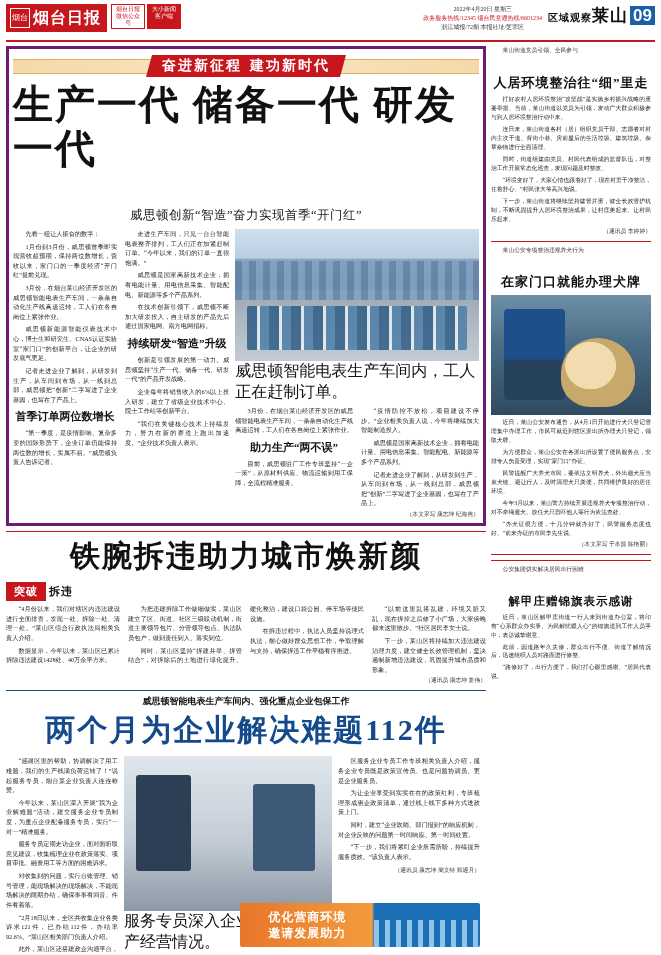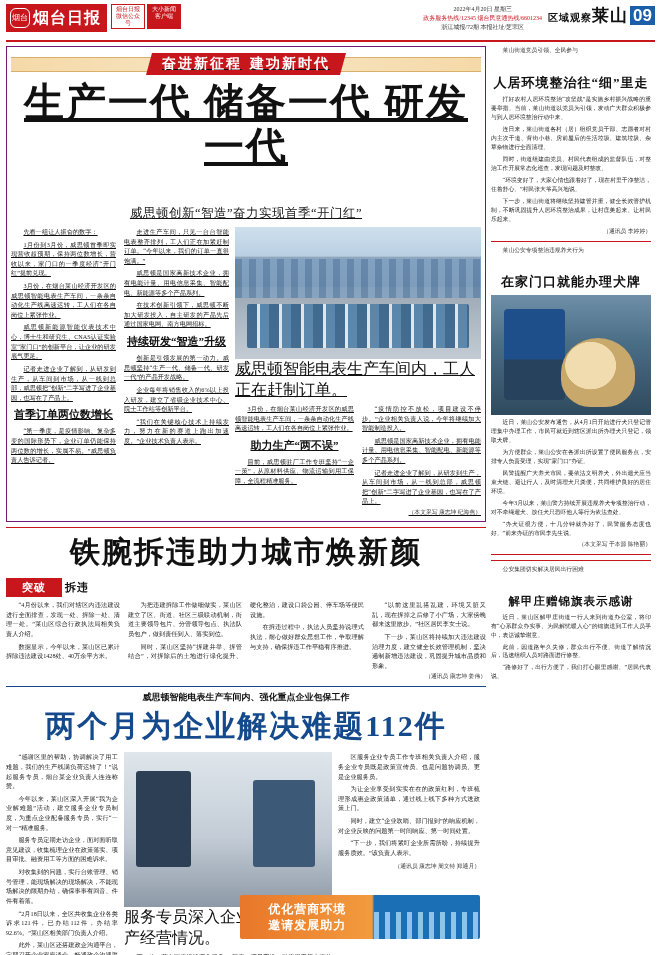--- a/index.html
+++ b/index.html
@@ -14,21 +14,21 @@
   }
   .page { width:661px; height:955px; position:relative; padding:4px 6px; }
 
   
   .masthead { display:flex; align-items:flex-start; height:34px; position:relative; }
   .logo-box {
     background:#c8161d; color:#fff; padding:3px 6px 3px 4px;
     display:flex; align-items:center; height:28px;
   }
   .logo-seal {
-    width:20px;height:20px;border:1px solid #fff;border-radius:6px;
+    width:20px;height:20px;border:1px solid #fff;border-radius:0;
     display:flex;align-items:center;justify-content:center;
     font-size:8px;line-height:1;margin-right:3px;
   }
   .logo-text { font-size:16px; font-weight:bold; letter-spacing:1px; white-space:nowrap;}
   .mast-badges { display:flex; gap:2px; margin-left:4px; font-size:6px; }
   .badge-cell {
     border:1px solid #c8161d; color:#c8161d; padding:1px 2px; line-height:1.15;
     text-align:center; width:34px;
   }
   .badge-cell.red { background:#c8161d; color:#fff; border-color:#c8161d;}
@@ -66,21 +66,21 @@
   }
   .banner-text {
     position:relative; background:#c8161d; color:#fff; font-weight:bold;
     font-size:14px; padding:2px 12px; letter-spacing:2px;
     clip-path: polygon(6px 0,100% 0,calc(100% - 6px) 100%,0 100%);
   }
   .banner-text span { margin:0 4px; }
 
   
   .hl-main {
-    font-size:40px; font-weight:bold; text-align:center; letter-spacing:2px;
+    font-size:40px; font-weight:bold; text-align:left; letter-spacing:2px;
     color:#111; line-height:1.1; margin:2px 0 4px;
     font-family:"Liberation Serif", serif;
   }
   .hl-sub {
     font-size:12.5px; text-align:center; color:#222; margin-bottom:5px;
     letter-spacing:.5px;
     margin-top:36px;
   }
 
   
@@ -156,44 +156,44 @@
   .sec-kicker {
     font-size:9px; text-align:center; font-weight:bold; color:#111; margin:4px 0 2px;
   }
   .sec-title {
     font-size:30px; font-weight:bold; text-align:center; letter-spacing:2px;
     margin:0 0 5px; color:#111;
   }
   .sec-title.blue { color:#14498c; }
   .stamp {
     display:inline-block; background:#c8161d; color:#fff; font-size:11px; font-weight:bold;
-    padding:2px 16px; letter-spacing:1px; margin-right:3px;
+    padding:2px 8px; letter-spacing:1px; margin-right:3px;
   }
   .stamp-row { display:flex; align-items:center; margin-bottom:3px; }
   .stamp-row .sub { font-size:11px; font-weight:bold; letter-spacing:1px; color:#111;}
 
-  .box-red { border:1px solid #701a75; padding:4px;text-decoration:underline; }
+  .box-red { border:3px solid #701a75; padding:4px; }
   .hr-red { border-top:1.5px solid #c8161d; margin:5px 0 4px; }
   .hr-blue { border-top:1px solid #14498c; margin:5px 0 4px; }
 
   
   .r-kicker { font-size:5.8px; color:#333; line-height:1.5; text-align:justify; margin:0 0 3px; text-indent:2em;}
   .r-title { font-size:13px; font-weight:bold; text-align:center; line-height:1.25; margin:20px 0 4px; letter-spacing:1px;}
   .r-title.sm { font-size:11.5px; }
   .r-body { font-size:5.8px; line-height:1.55; text-align:justify; color:#222; }
   .r-body p { margin:0 0 3px; text-indent:2em; }
   .byline { font-size:5.8px; text-align:right; color:#333; margin-top:2px; }
   .pink-head {
     background:#f6d7e2; color:#b3327a; text-align:center; font-size:13px; font-weight:bold;
     padding:3px 0; letter-spacing:2px; border-radius:2px;
   }
 
   
   .ad {
-    position:absolute; left:240px; bottom:16px; width:240px; height:44px;
+    position:absolute; left:240px; bottom:8px; width:240px; height:44px;
     background:linear-gradient(90deg,#e8772a 0%,#f29b3e 55%,#1b6fb5 56%,#1b6fb5 100%);
     border-radius:2px; display:flex; align-items:center; overflow:hidden;
   }
   .ad-left { width:56%; color:#fff; font-size:12px; font-weight:bold; text-align:center; letter-spacing:1px; line-height:1.35;}
   .ad-right { flex:1; position:relative; height:100%; }
   .ad-right::after{
     content:""; position:absolute; bottom:0; left:0; right:0; height:62%;
     background:repeating-linear-gradient(90deg,#8fc4ea 0 5px,transparent 5px 11px);
   }
   .small-cap { font-size:5.5px; color:#555; text-align:center; margin-top:2px; }

